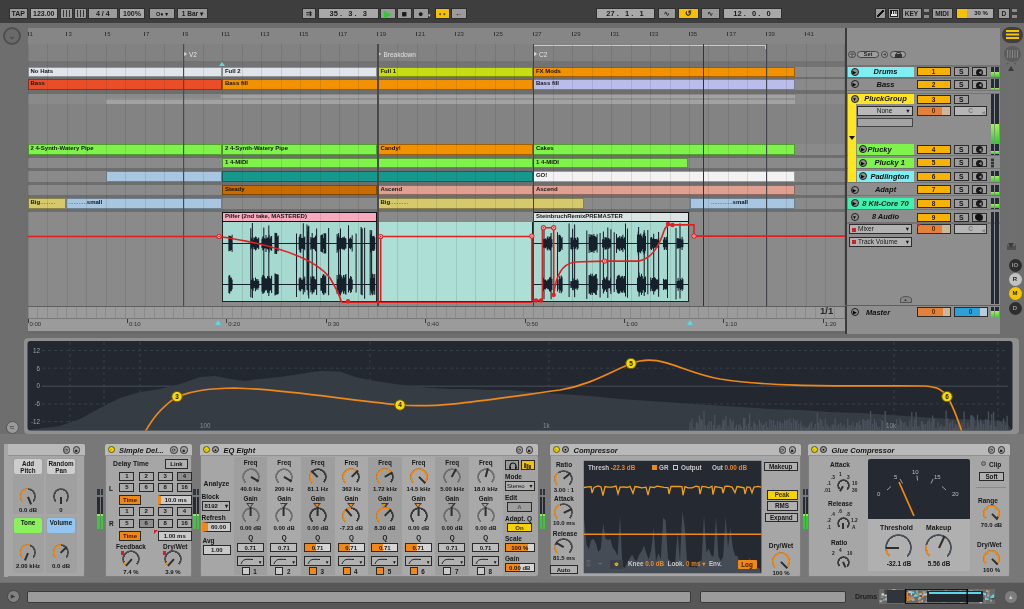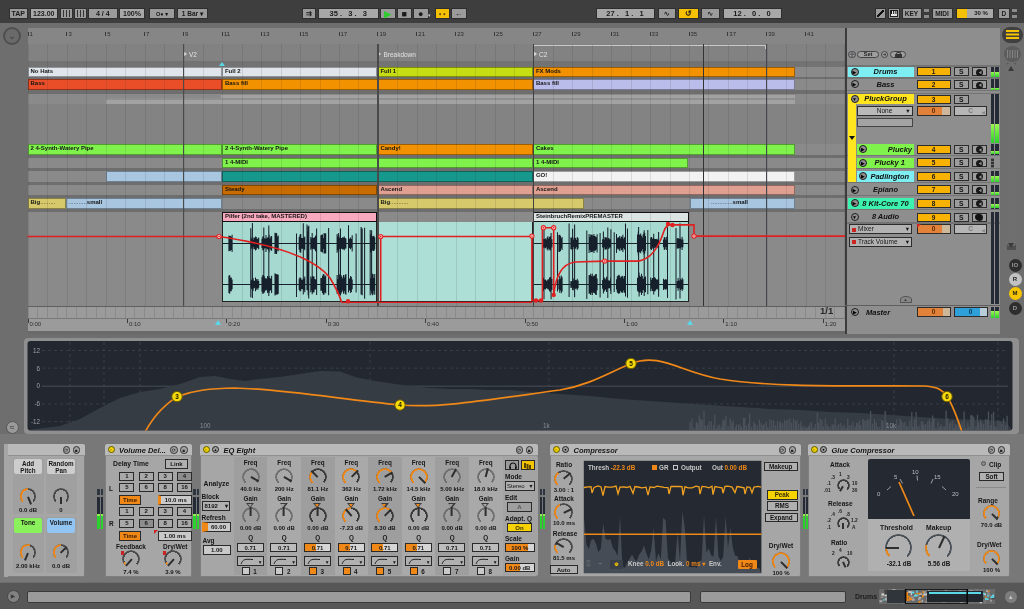--- a/index.html
+++ b/index.html
@@ -351,21 +351,21 @@
 <div class="num" style="left:916.5px;top:94.5px;width:34px;height:9px;">3</div>
 <div class="sbtn" style="left:954px;top:94.5px;width:14.5px;height:9px;">S</div>
 <div style="left:848px;top:104.2px;width:7.5px;height:77.5px;background:#ffe61e;"></div>
 <div style="left:849px;top:136px;width:0;height:0;border-left:3.5px solid transparent;border-right:3.5px solid transparent;border-top:4.5px solid #111;"></div>
 <div style="left:856.5px;top:106px;width:56px;height:10px;background:#b9b9b9;border:1px solid #2c2c2c;font-size:6.5px;color:#161616;line-height:8px;text-align:center;">None<span style="position:absolute;right:2px;top:0px;">▾</span></div>
 <div style="left:856.5px;top:118.2px;width:56px;height:9px;background:#a3a3a3;border:1px solid #454545;"></div>
 <div style="left:916.5px;top:106px;width:34px;height:9.5px;background:linear-gradient(90deg,#e2813a 0 74%,#cdb79b 74% 100%);border:1px solid #2c2c2c;font-size:6.5px;font-weight:bold;color:#5a2c00;text-align:center;line-height:8px;">0</div>
 <div style="left:954px;top:106px;width:33px;height:9.5px;background:#b5b5b5;border:1px solid #2c2c2c;font-size:6.5px;font-weight:bold;color:#777;text-align:center;line-height:8px;">C<span style="position:absolute;right:1px;top:2px;font-size:4.5px;color:#8a8a8a;">◀</span></div>
 <div style="left:856.5px;top:144px;width:57.5px;height:10.5px;background:#80f24c;"></div>
 <div style="left:859.0px;top:145.2px;width:8px;height:8px;background:#8f8f8f;border:1px solid #1f1f1f;border-radius:50%;font-size:5px;line-height:7.5px;text-align:center;color:#000;">▶</div>
-<div style="left:867.5px;top:144.5px;width:44.5px;text-align:right;font-size:7.5px;font-weight:bold;font-style:italic;color:#101010;">Plucky</div>
+<div style="left:867.5px;top:144.5px;width:44.5px;text-align:left;font-size:7.5px;font-weight:bold;font-style:italic;color:#101010;">Plucky</div>
 <div class="num" style="left:916.5px;top:144.8px;width:34px;height:9px;">4</div>
 <div class="sbtn" style="left:954px;top:144.8px;width:14.5px;height:9px;">S</div>
 <div style="left:971.5px;top:144.8px;width:15px;height:9px;background:#9d9d9d;border:1px solid #2c2c2c;">
     <span style="position:absolute;left:3.5px;top:0.7px;width:7px;height:7px;border-radius:50%;background:#181818;">
       <span style="position:absolute;left:2.5px;top:1.5px;width:3px;height:4px;background:#8f8f8f;clip-path:polygon(0 35%,40% 35%,100% 0,100% 100%,40% 65%,0 65%);"></span>
     </span>
   </div>
 <div style="left:856.5px;top:157.5px;width:57.5px;height:10.5px;background:#80f24c;"></div>
 <div style="left:859.0px;top:158.7px;width:8px;height:8px;background:#8f8f8f;border:1px solid #1f1f1f;border-radius:50%;font-size:5px;line-height:7.5px;text-align:center;color:#000;">▶</div>
 <div style="left:867.5px;top:158.0px;width:44.5px;text-align:center;font-size:7.5px;font-weight:bold;font-style:italic;color:#101010;">Plucky 1</div>
@@ -381,21 +381,21 @@
 <div style="left:867.5px;top:171.5px;width:44.5px;text-align:center;font-size:7.5px;font-weight:bold;font-style:italic;color:#101010;">Padlington</div>
 <div class="num" style="left:916.5px;top:171.8px;width:34px;height:9px;">6</div>
 <div class="sbtn" style="left:954px;top:171.8px;width:14.5px;height:9px;">S</div>
 <div style="left:971.5px;top:171.8px;width:15px;height:9px;background:#9d9d9d;border:1px solid #2c2c2c;">
     <span style="position:absolute;left:3.5px;top:0.7px;width:7px;height:7px;border-radius:50%;background:#181818;">
       <span style="position:absolute;left:2.5px;top:1.5px;width:3px;height:4px;background:#8f8f8f;clip-path:polygon(0 35%,40% 35%,100% 0,100% 100%,40% 65%,0 65%);"></span>
     </span>
   </div>
 <div style="left:848px;top:184.5px;width:66px;height:10.5px;background:#8e8e8e;"></div>
 <div style="left:850.5px;top:185.7px;width:8px;height:8px;background:#8f8f8f;border:1px solid #1f1f1f;border-radius:50%;font-size:5px;line-height:7.5px;text-align:center;color:#000;">▶</div>
-<div style="left:859px;top:185.0px;width:53px;text-align:center;font-size:7.5px;font-weight:bold;font-style:italic;color:#101010;">Epiano</div>
+<div style="left:859px;top:185.0px;width:53px;text-align:center;font-size:7.5px;font-weight:bold;font-style:italic;color:#101010;">Adapt</div>
 <div class="num" style="left:916.5px;top:185.3px;width:34px;height:9px;">7</div>
 <div class="sbtn" style="left:954px;top:185.3px;width:14.5px;height:9px;">S</div>
 <div style="left:971.5px;top:185.3px;width:15px;height:9px;background:#9d9d9d;border:1px solid #2c2c2c;">
     <span style="position:absolute;left:3.5px;top:0.7px;width:7px;height:7px;border-radius:50%;background:#181818;">
       <span style="position:absolute;left:2.5px;top:1.5px;width:3px;height:4px;background:#8f8f8f;clip-path:polygon(0 35%,40% 35%,100% 0,100% 100%,40% 65%,0 65%);"></span>
     </span>
   </div>
 <div style="left:848px;top:198px;width:66px;height:10.5px;background:#3df2ae;"></div>
 <div style="left:850.5px;top:199.2px;width:8px;height:8px;background:#8f8f8f;border:1px solid #1f1f1f;border-radius:50%;font-size:5px;line-height:7.5px;text-align:center;color:#000;">▶</div>
 <div style="left:859px;top:198.5px;width:53px;text-align:center;font-size:7.5px;font-weight:bold;font-style:italic;color:#101010;">8 Kit-Core 70</div>
@@ -559,21 +559,21 @@
 <div style="left:542.9px;top:489.3px;width:2.6px;height:6px;background:#2e3540;"></div>
 <div style="left:539.5px;top:497px;width:2.6px;height:31.5px;background:linear-gradient(180deg,#242b36 0 52%,#8df04a 52% 60%,#2bd22b 60% 100%);"></div>
 <div style="left:542.9px;top:497px;width:2.6px;height:31.5px;background:linear-gradient(180deg,#242b36 0 52%,#8df04a 52% 60%,#2bd22b 60% 100%);"></div>
 <div style="left:802.5px;top:489.3px;width:2.6px;height:6px;background:#2e3540;"></div>
 <div style="left:805.9px;top:489.3px;width:2.6px;height:6px;background:#2e3540;"></div>
 <div style="left:802.5px;top:497px;width:2.6px;height:31.5px;background:linear-gradient(180deg,#242b36 0 52%,#8df04a 52% 60%,#2bd22b 60% 100%);"></div>
 <div style="left:805.9px;top:497px;width:2.6px;height:31.5px;background:linear-gradient(180deg,#242b36 0 52%,#8df04a 52% 60%,#2bd22b 60% 100%);"></div>
 <div style="left:105px;top:443.5px;width:87px;height:133.5px;background:#a6a6a6;border:1px solid #7e7e7e;border-radius:2px;"></div>
 <div style="left:105px;top:443.5px;width:87px;height:12px;background:#b9b9b9;border-bottom:1px solid #909090;border-radius:2px 2px 0 0;"></div>
 <div style="left:107.5px;top:446.0px;width:7px;height:7px;background:#f5d200;border:1px solid #5a5a00;border-radius:50%;font-size:4px;color:#4a4a00;text-align:center;line-height:6px;">○</div>
-<div style="left:119.0px;top:445.5px;font-size:7.5px;font-weight:bold;font-style:italic;color:#151515;white-space:nowrap;">Volume Del...</div>
+<div style="left:119.0px;top:445.5px;font-size:7.5px;font-weight:bold;font-style:italic;color:#151515;white-space:nowrap;">Simple Del...</div>
 <div style="left:170px;top:446.0px;width:7.5px;height:7.5px;background:#a2a2a2;border:1px solid #333;border-radius:50%;font-size:5px;color:#222;text-align:center;line-height:6.5px;">⟳</div>
 <div style="left:180px;top:446.0px;width:7.5px;height:7.5px;background:#a2a2a2;border:1px solid #333;border-radius:50%;font-size:4.5px;color:#222;text-align:center;line-height:7px;">■</div>
 <div style="left:113px;top:459.5px;font-size:6.8px;font-weight:bold;color:#161616;">Delay Time</div>
 <div style="left:165px;top:459px;width:23px;height:9.5px;background:#b0b0b0;border:1px solid #2a2a2a;font-size:6px;font-weight:bold;color:#161616;text-align:center;line-height:8px;">Link</div>
 <div style="left:119.3px;top:471.8px;width:15.2px;height:9px;background:#a9a9a9;border:1px solid #2a2a2a;font-size:6px;font-weight:bold;color:#161616;text-align:center;line-height:7.5px;">1</div>
 <div style="left:138.5px;top:471.8px;width:15.2px;height:9px;background:#a9a9a9;border:1px solid #2a2a2a;font-size:6px;font-weight:bold;color:#161616;text-align:center;line-height:7.5px;">2</div>
 <div style="left:157.7px;top:471.8px;width:15.2px;height:9px;background:#a9a9a9;border:1px solid #2a2a2a;font-size:6px;font-weight:bold;color:#161616;text-align:center;line-height:7.5px;">3</div>
 <div style="left:176.9px;top:471.8px;width:15.2px;height:9px;background:#8d8d8d;border:1px solid #2a2a2a;font-size:6px;font-weight:bold;color:#161616;text-align:center;line-height:7.5px;">4</div>
 <div style="left:119.3px;top:483.4px;width:15.2px;height:9px;background:#a9a9a9;border:1px solid #2a2a2a;font-size:6px;font-weight:bold;color:#161616;text-align:center;line-height:7.5px;">5</div>
 <div style="left:138.5px;top:483.4px;width:15.2px;height:9px;background:#a9a9a9;border:1px solid #2a2a2a;font-size:6px;font-weight:bold;color:#161616;text-align:center;line-height:7.5px;">6</div>

